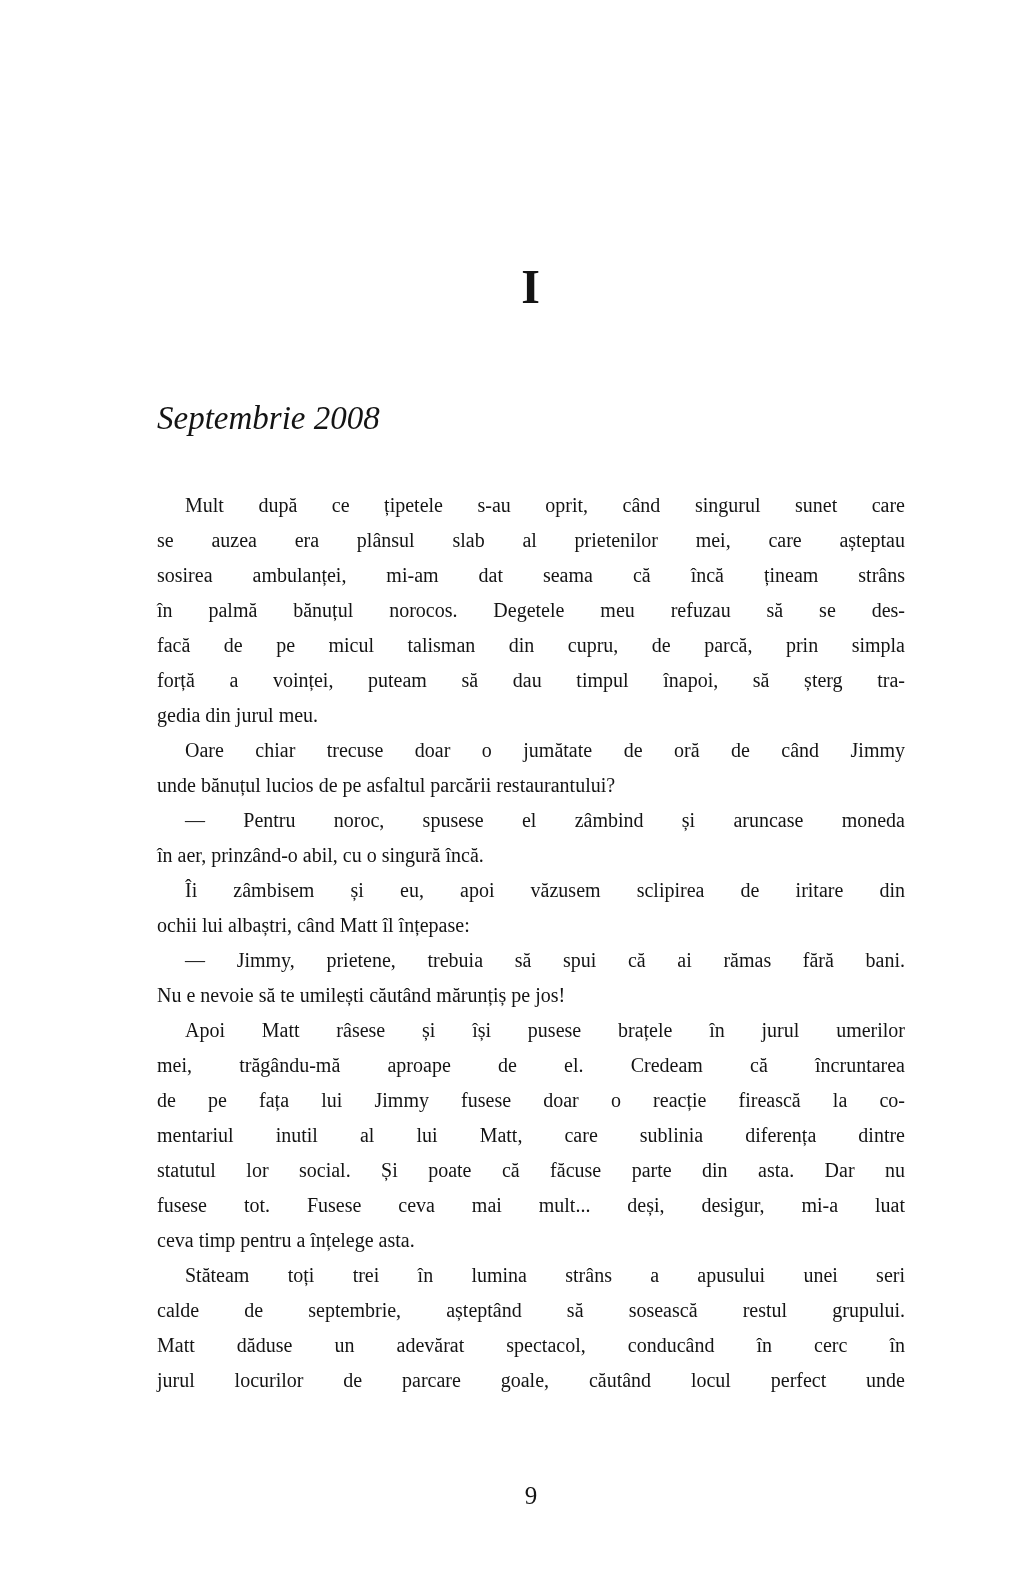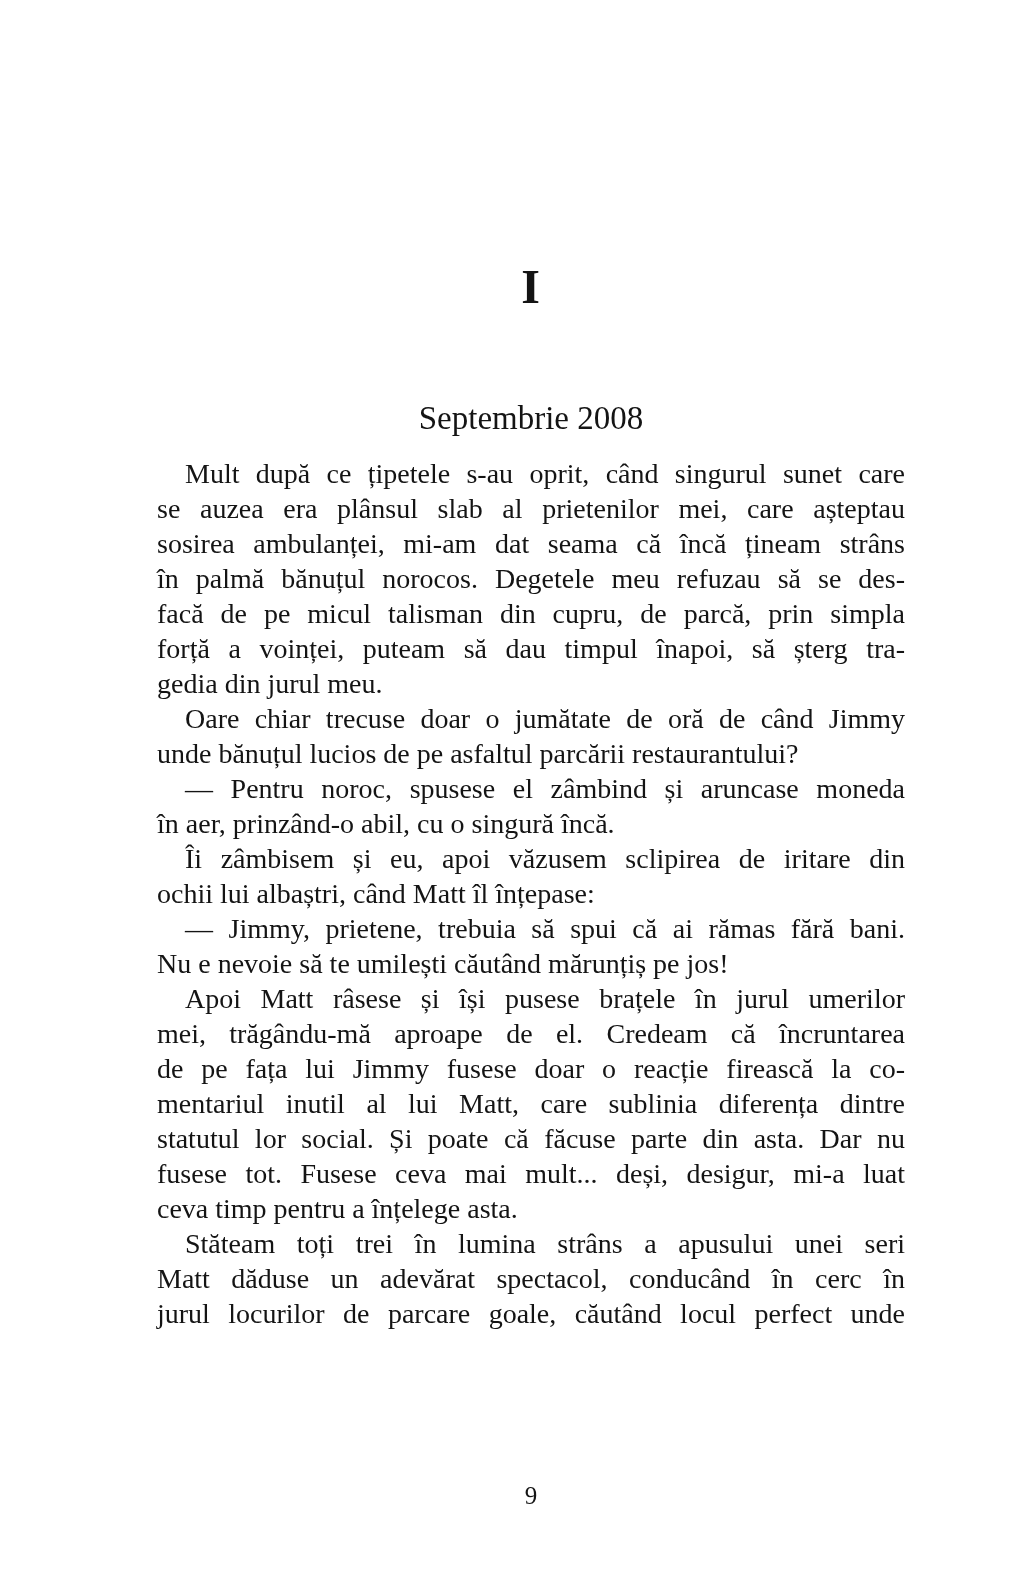--- a/index.html
+++ b/index.html
@@ -34,30 +34,30 @@
     font-size: 48px;
     line-height: 48px;
     font-weight: 700;
     letter-spacing: 1px;
   }
   .chapter-subtitle {
     position: absolute;
     top: 399px;
     left: 0;
     width: 100%;
-    text-align: center;
+    font-style: italic;
     font-size: 33px;
     line-height: 38px;
   }
   .body-text {
     position: absolute;
-    top: 456px;
+    top: 488px;
     left: 0;
     width: 748px;
-    font-size: 28px;
+    font-size: 20px;
     line-height: 35px;
   }
   .paragraph { margin: 0; }
   .line {
     text-align: justify;
     text-align-last: justify;
     white-space: normal;
   }
   .line.first { text-indent: 28px; }
   .line.last { text-align-last: left; }
@@ -108,19 +108,20 @@
           <div class="line first">Apoi Matt râsese și își pusese brațele în jurul umerilor</div>
           <div class="line">mei, trăgându-mă aproape de el. Credeam că încruntarea</div>
           <div class="line">de pe fața lui Jimmy fusese doar o reacție firească la co-</div>
           <div class="line">mentariul inutil al lui Matt, care sublinia diferența dintre</div>
           <div class="line">statutul lor social. Și poate că făcuse parte din asta. Dar nu</div>
           <div class="line">fusese tot. Fusese ceva mai mult... deși, desigur, mi-a luat</div>
           <div class="line last">ceva timp pentru a înțelege asta.</div>
         </div>
         <div class="paragraph">
           <div class="line first">Stăteam toți trei în lumina strâns a apusului unei seri</div>
+          <div class="line">calde de septembrie, așteptând să sosească restul grupului.</div>
           <div class="line">Matt dăduse un adevărat spectacol, conducând în cerc în</div>
           <div class="line">jurul locurilor de parcare goale, căutând locul perfect unde</div>
         </div>
       </div>
     <div class="page-number">9</div>
   </div>
 </div>
 
 </body></html>

